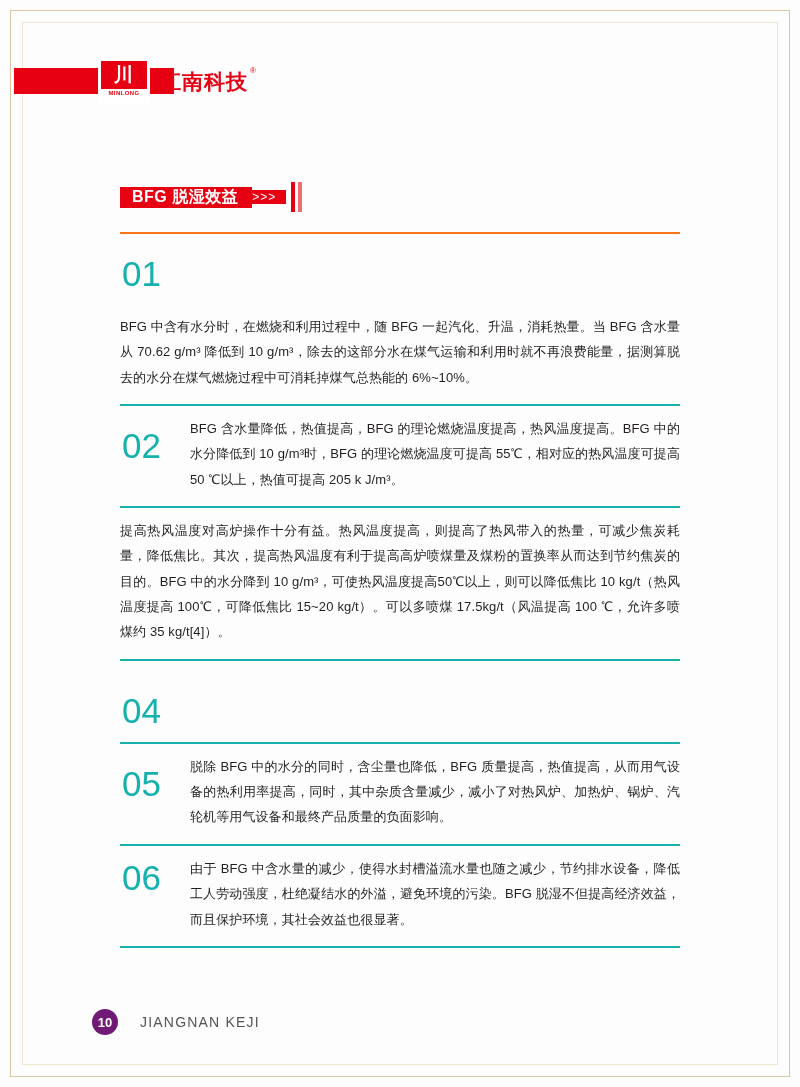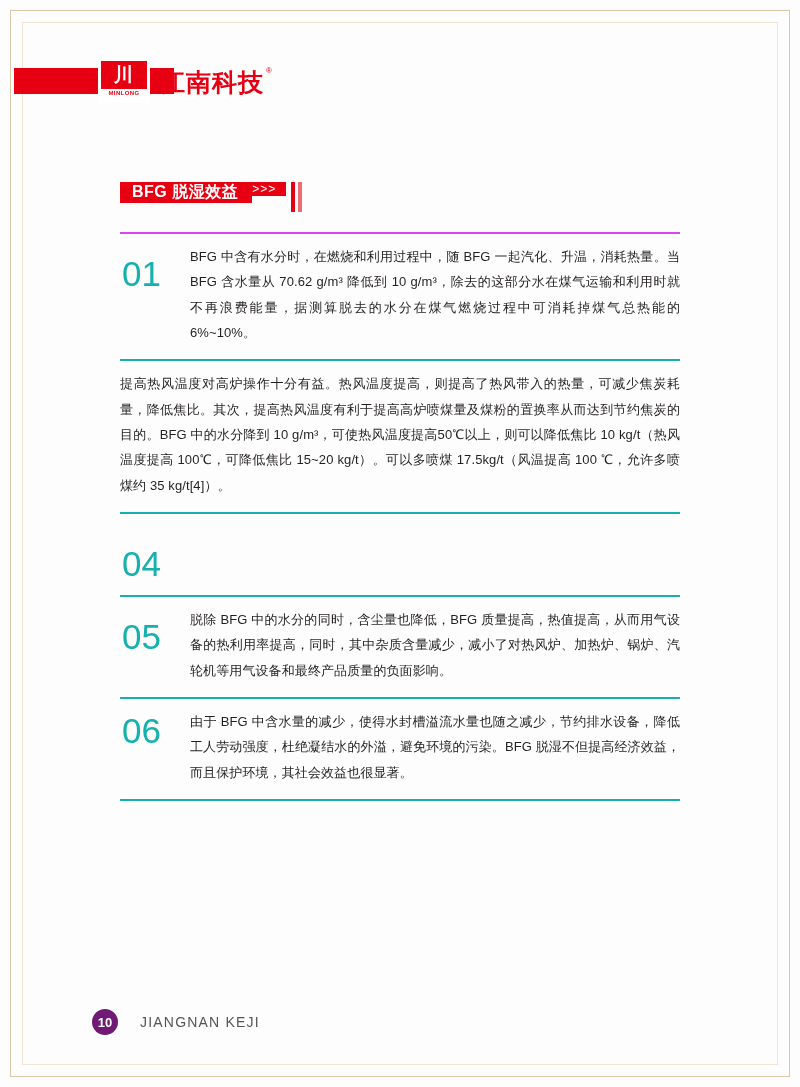--- a/index.html
+++ b/index.html
@@ -80,40 +80,40 @@
   }
   .logo-mark .sub {
     font-size: 6px;
     color: #e60012;
     letter-spacing: 0.4px;
     margin-top: 1px;
     font-weight: bold;
   }
   .logo-text {
     margin-left: 10px;
-    font-size: 25px;
+    font-size: 21px;
     font-weight: bold;
     color: #e60012;
     letter-spacing: 1px;
   }
   .logo-reg {
     font-size: 8px;
     color: #e60012;
     vertical-align: top;
     margin-left: 2px;
     align-self: flex-start;
     margin-top: 6px;
   }
 
   
   .section-title-wrap {
     position: absolute;
     left: 120px; top: 182px;
     display: flex;
-    align-items: flex-start;
+    align-items: center;
     height: 30px;
   }
   .section-title {
     background: #e60012;
     color: #ffffff;
     font-size: 16px;
     font-weight: bold;
     padding: 0 14px 0 12px;
     display: flex;
     align-items: center;
@@ -148,21 +148,21 @@
     left: 120px; top: 232px;
     width: 560px;
   }
   .item {
     position: relative;
     display: flex;
     align-items: flex-start;
     padding: 10px 0 14px 0;
     border-bottom: 2px solid #16b0ae;
   }
-  .item:first-child { border-top: 2px solid #d946ef; }
+  .item:first-child { border-top: 2px solid #f97316; flex-direction: column; }
   .item .num {
     width: 70px;
     flex: 0 0 70px;
     color: #16b0ae;
     font-size: 35px;
     line-height: 1;
     font-family: "Liberation Sans", sans-serif;
     font-weight: 300;
     text-align: left;
     padding-left: 2px;
@@ -234,20 +234,24 @@
     </div>
   </div>
 
   <div class="items">
 
     <div class="item mid">
       <div class="num">01</div>
       <div class="body">BFG 中含有水分时，在燃烧和利用过程中，随 BFG 一起汽化、升温，消耗热量。当 BFG 含水量从 70.62 g/m³ 降低到 10 g/m³，除去的这部分水在煤气运输和利用时就不再浪费能量，据测算脱去的水分在煤气燃烧过程中可消耗掉煤气总热能的 6%~10%。</div>
     </div>
 
+    <div class="item mid">
+      <div class="num">02</div>
+      <div class="body">BFG 含水量降低，热值提高，BFG 的理论燃烧温度提高，热风温度提高。BFG 中的水分降低到 10 g/m³时，BFG 的理论燃烧温度可提高 55℃，相对应的热风温度可提高 50 ℃以上，热值可提高 205 k J/m³。</div>
+    </div>
 
     <div class="item tall">
       <div class="body">提高热风温度对高炉操作十分有益。热风温度提高，则提高了热风带入的热量，可减少焦炭耗量，降低焦比。其次，提高热风温度有利于提高高炉喷煤量及煤粉的置换率从而达到节约焦炭的目的。BFG 中的水分降到 10 g/m³，可使热风温度提高50℃以上，则可以降低焦比 10 kg/t（热风温度提高 100℃，可降低焦比 15~20 kg/t）。可以多喷煤 17.5kg/t（风温提高 100 ℃，允许多喷煤约 35 kg/t[4]）。</div>
     </div>
 
     <div class="item tall">
       <div class="num">04</div>
     </div>
 
     <div class="item mid">

